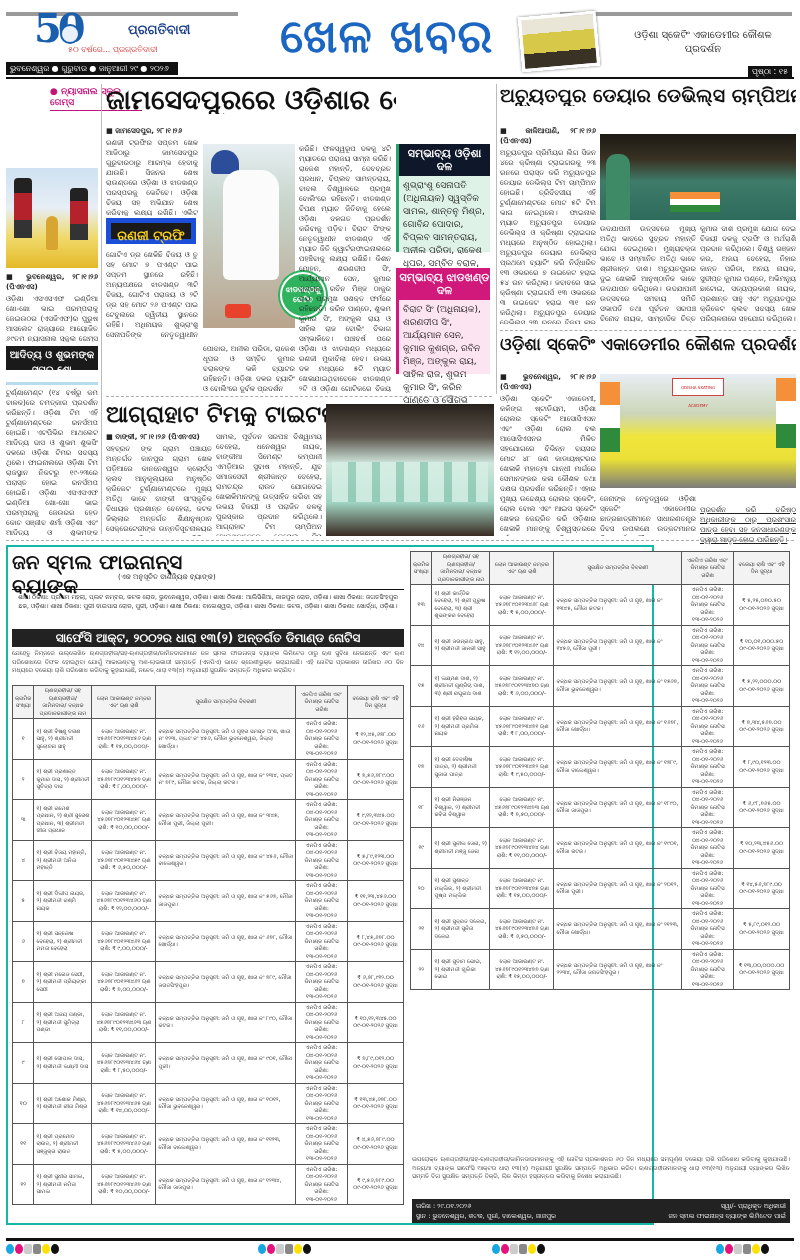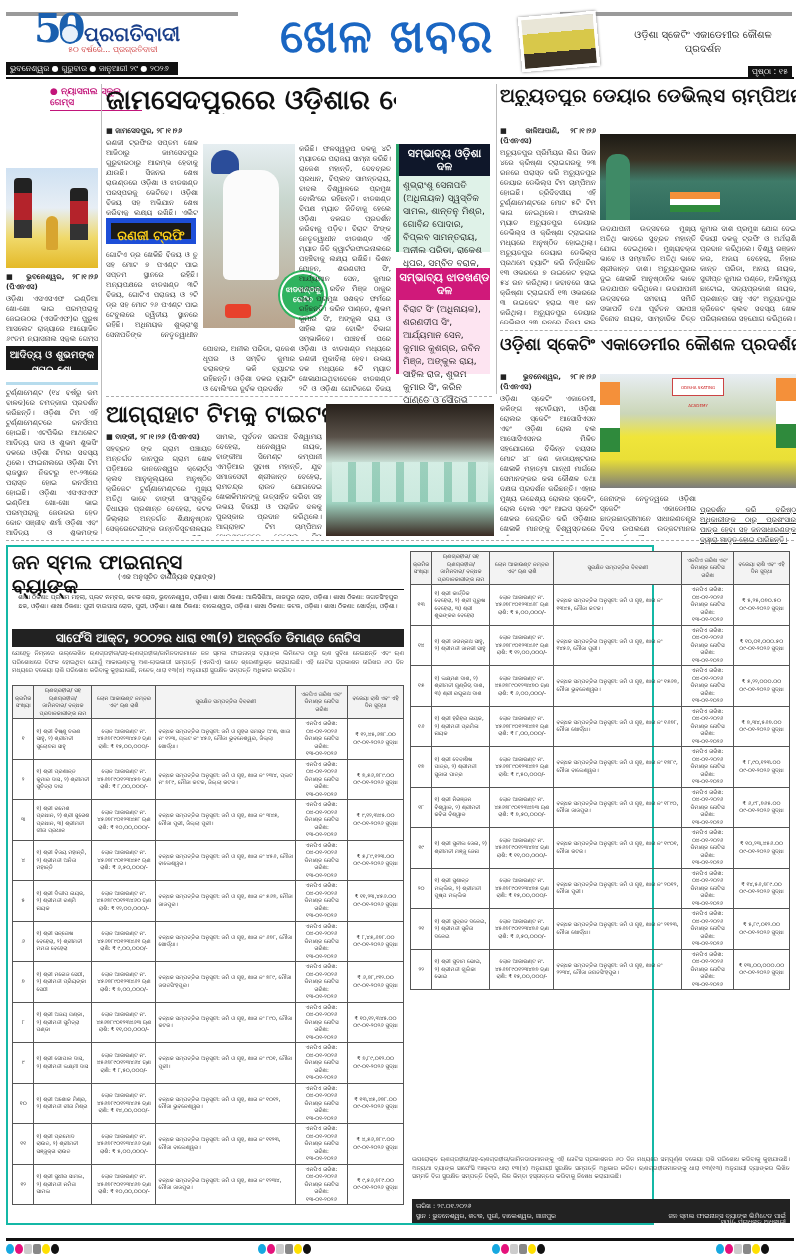--- a/index.html
+++ b/index.html
@@ -1,21 +1,21 @@
 <!DOCTYPE html>
 <html><head>
 <meta charset="utf-8">
 <style>
   * { box-sizing: border-box; margin: 0; padding: 0; }
   body { width: 800px; height: 1260px; background: #fff; font-family: "DejaVu Sans", sans-serif; color: #111; overflow: hidden; position: relative; }
   .abs { position: absolute; }
   .grey-rule { position: absolute; height: 4px; background: #9a9a9a; }
   .masthead-logo-num { position:absolute; left:34px; top:8px; font-family:"DejaVu Serif", serif; font-size:40px; font-weight:bold; color:#1a5fae; letter-spacing:-4px; line-height:40px; }
   .masthead-logo-emblem { position:absolute; left:60px; top:24px; width:20px; height:20px; border-radius:50%; border:2px solid #1a5fae; background:#e8f0fa; }
-  .masthead-brand { position:absolute; left:84px; top:22px; font-size:20px; font-weight:bold; color:#1a3f8a; }
+  .masthead-brand { position:absolute; left:84px; top:22px; font-size:13px; font-weight:bold; color:#1a3f8a;padding-left:44px; }
   .masthead-tagline { position:absolute; left:68px; top:45px; font-size:8px; color:#c33; }
   .dateline { position:absolute; left:6px; top:62px; width:172px; height:13px; background:#111; color:#fff; font-size:8px; line-height:13px; padding-left:4px; white-space:nowrap; overflow:hidden; }
   .section-title { position:absolute; left:280px; top:6px; font-size:46px; font-weight:bold; color:#1a66c2; font-family:"DejaVu Sans", sans-serif; line-height:60px; letter-spacing:1px;text-align:center; }
   .promo-photo { position:absolute; left:520px; top:14px; width:78px; height:55px; background:linear-gradient(#e9e6d7 0 30%, #d8c84a 30% 70%, #3b3226 70%); border:3px solid #fff; box-shadow:0 0 3px #777; transform:rotate(-5deg); }
   .promo-text { position:absolute; left:628px; top:28px; width:150px; font-size:10px; text-align:center; line-height:14px; }
   .page-no { position:absolute; right:8px; top:66px; background:#111; color:#fff; font-size:8px; padding:1px 4px; }
   .top-rule { position:absolute; left:6px; top:77px; width:788px; height:2px; background:#111; }
 
   .vline { position:absolute; width:1px; background:#bbb; }
   .hline-dash { position:absolute; height:0; border-top:1px dashed #aaa; }
@@ -369,21 +369,21 @@
           <td class="c">ଲୋନ ଆକାଉଣ୍ଟ ନଂ. ୪୫୬୭୮୯୦୧୨୩୪୭୭ ଋଣ ରାଶି: ₹ ୧୫,୦୦,୦୦୦/-</td>
           <td>ବନ୍ଧକ ସମ୍ପତ୍ତିର ଅନୁସୂଚୀ: ଜମି ଓ ଗୃହ, ଖାତା ନଂ ୨୨୩୪, ମୌଜା ଜଗତସିଂହପୁର।</td>
           <td class="c">ଏନପିଏ ତାରିଖ: ୦୪-୦୧-୨୦୨୬ ଡିମାଣ୍ଡ ନୋଟିସ ତାରିଖ: ୧୩-୦୧-୨୦୨୬</td>
           <td class="c">₹ ୧୩,୦୦,୦୦୦.୦୦ ୦୯-୦୧-୨୦୨୬ ସୁଦ୍ଧା</td>
         </tr>
       </tbody>
   </table>
 
   <div class="notice-footer-text">ଉପରୋକ୍ତ ଋଣଗ୍ରହୀତା/ସହ-ଋଣଗ୍ରହୀତା/ଜାମିନଦାରମାନଙ୍କୁ ଏହି ନୋଟିସ ପ୍ରକାଶନର ୬୦ ଦିନ ମଧ୍ୟରେ ସମ୍ପୂର୍ଣ୍ଣ ବକେୟା ରାଶି ପରିଶୋଧ କରିବାକୁ କୁହାଯାଉଛି। ଅନ୍ୟଥା ବ୍ୟାଙ୍କ ସାର୍ଫେସି ଆକ୍ଟର ଧାରା ୧୩(୪) ଅନୁଯାୟୀ ସୁରକ୍ଷିତ ସମ୍ପତ୍ତି ଅଧିକାର କରିବ। ଋଣଗ୍ରହୀତାମାନଙ୍କୁ ଧାରା ୧୩(୧୩) ଅନୁଯାୟୀ ବ୍ୟାଙ୍କର ଲିଖିତ ସମ୍ମତି ବିନା ସୁରକ୍ଷିତ ସମ୍ପତ୍ତି ବିକ୍ରି, ଲିଜ କିମ୍ବା ହସ୍ତାନ୍ତର କରିବାକୁ ନିଷେଧ କରାଯାଉଛି।</div>
   <div class="notice-footer-bar">
-    <span class="r" style="top:18px;">ସ୍ୱା/- ପ୍ରାଧିକୃତ ଅଧିକାରୀ</span>
+    <span class="r" style="top:2px;">ସ୍ୱା/- ପ୍ରାଧିକୃତ ଅଧିକାରୀ</span>
     <div>ତାରିଖ : ୨୯.୦୧.୨୦୨୬</div>
     <span class="r" style="top:12px;">ଜନ ସ୍ମଲ ଫାଇନାନ୍ସ ବ୍ୟାଙ୍କ ଲିମିଟେଡ ପାଇଁ</span>
     <div>ସ୍ଥାନ : ଭୁବନେଶ୍ୱର, କଟକ, ପୁରୀ, ବାଲେଶ୍ୱର, ଜାଜପୁର</div>
   </div>
 </div>
 
 <div class="bottom-rule"></div>
 <div class="reg-mark" style="left:6px;">
     <span style="background:#16a8e0"></span>
     <span style="background:#e5127b"></span>

